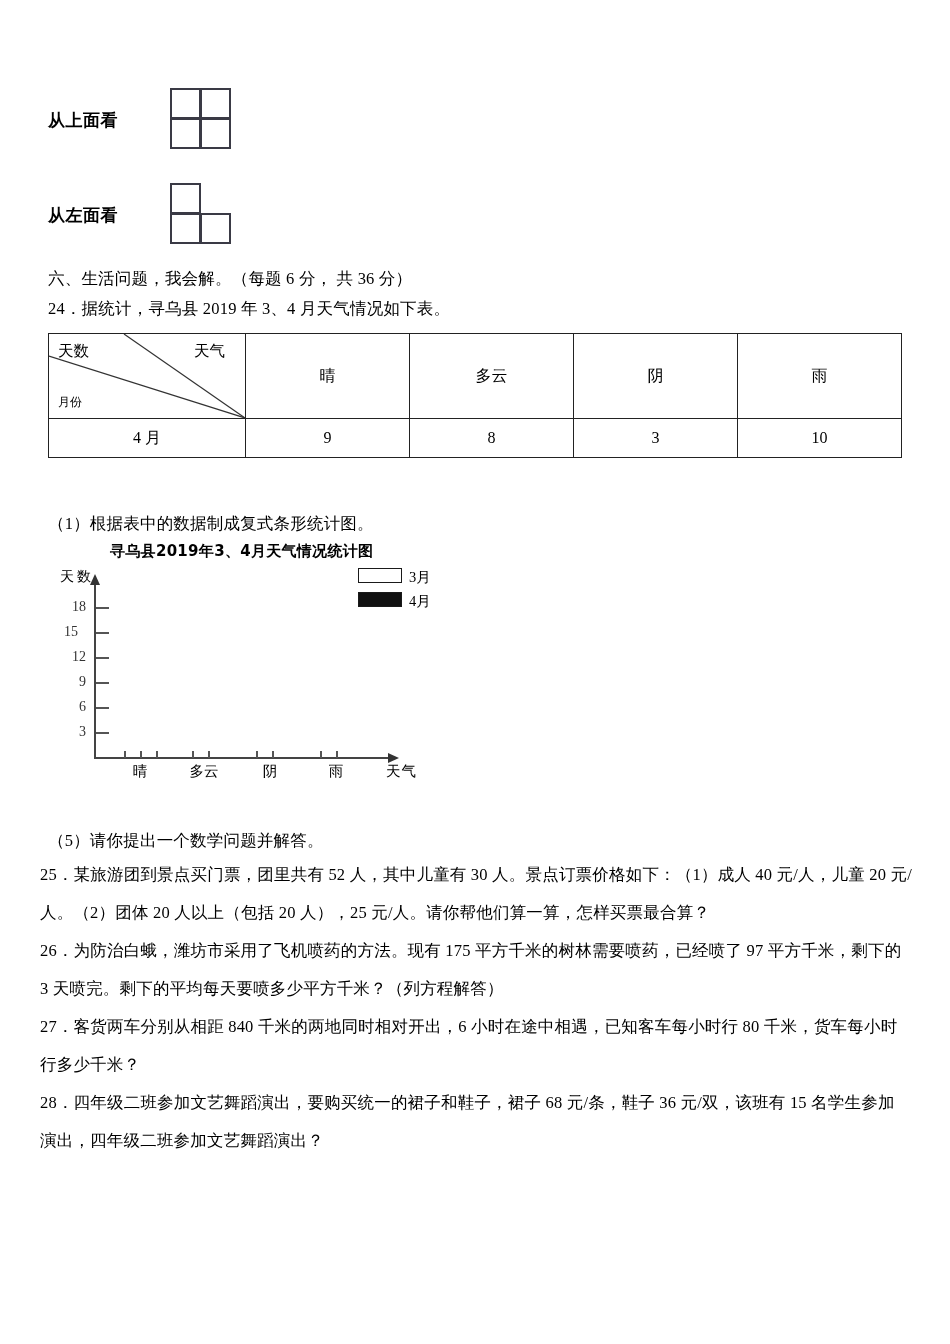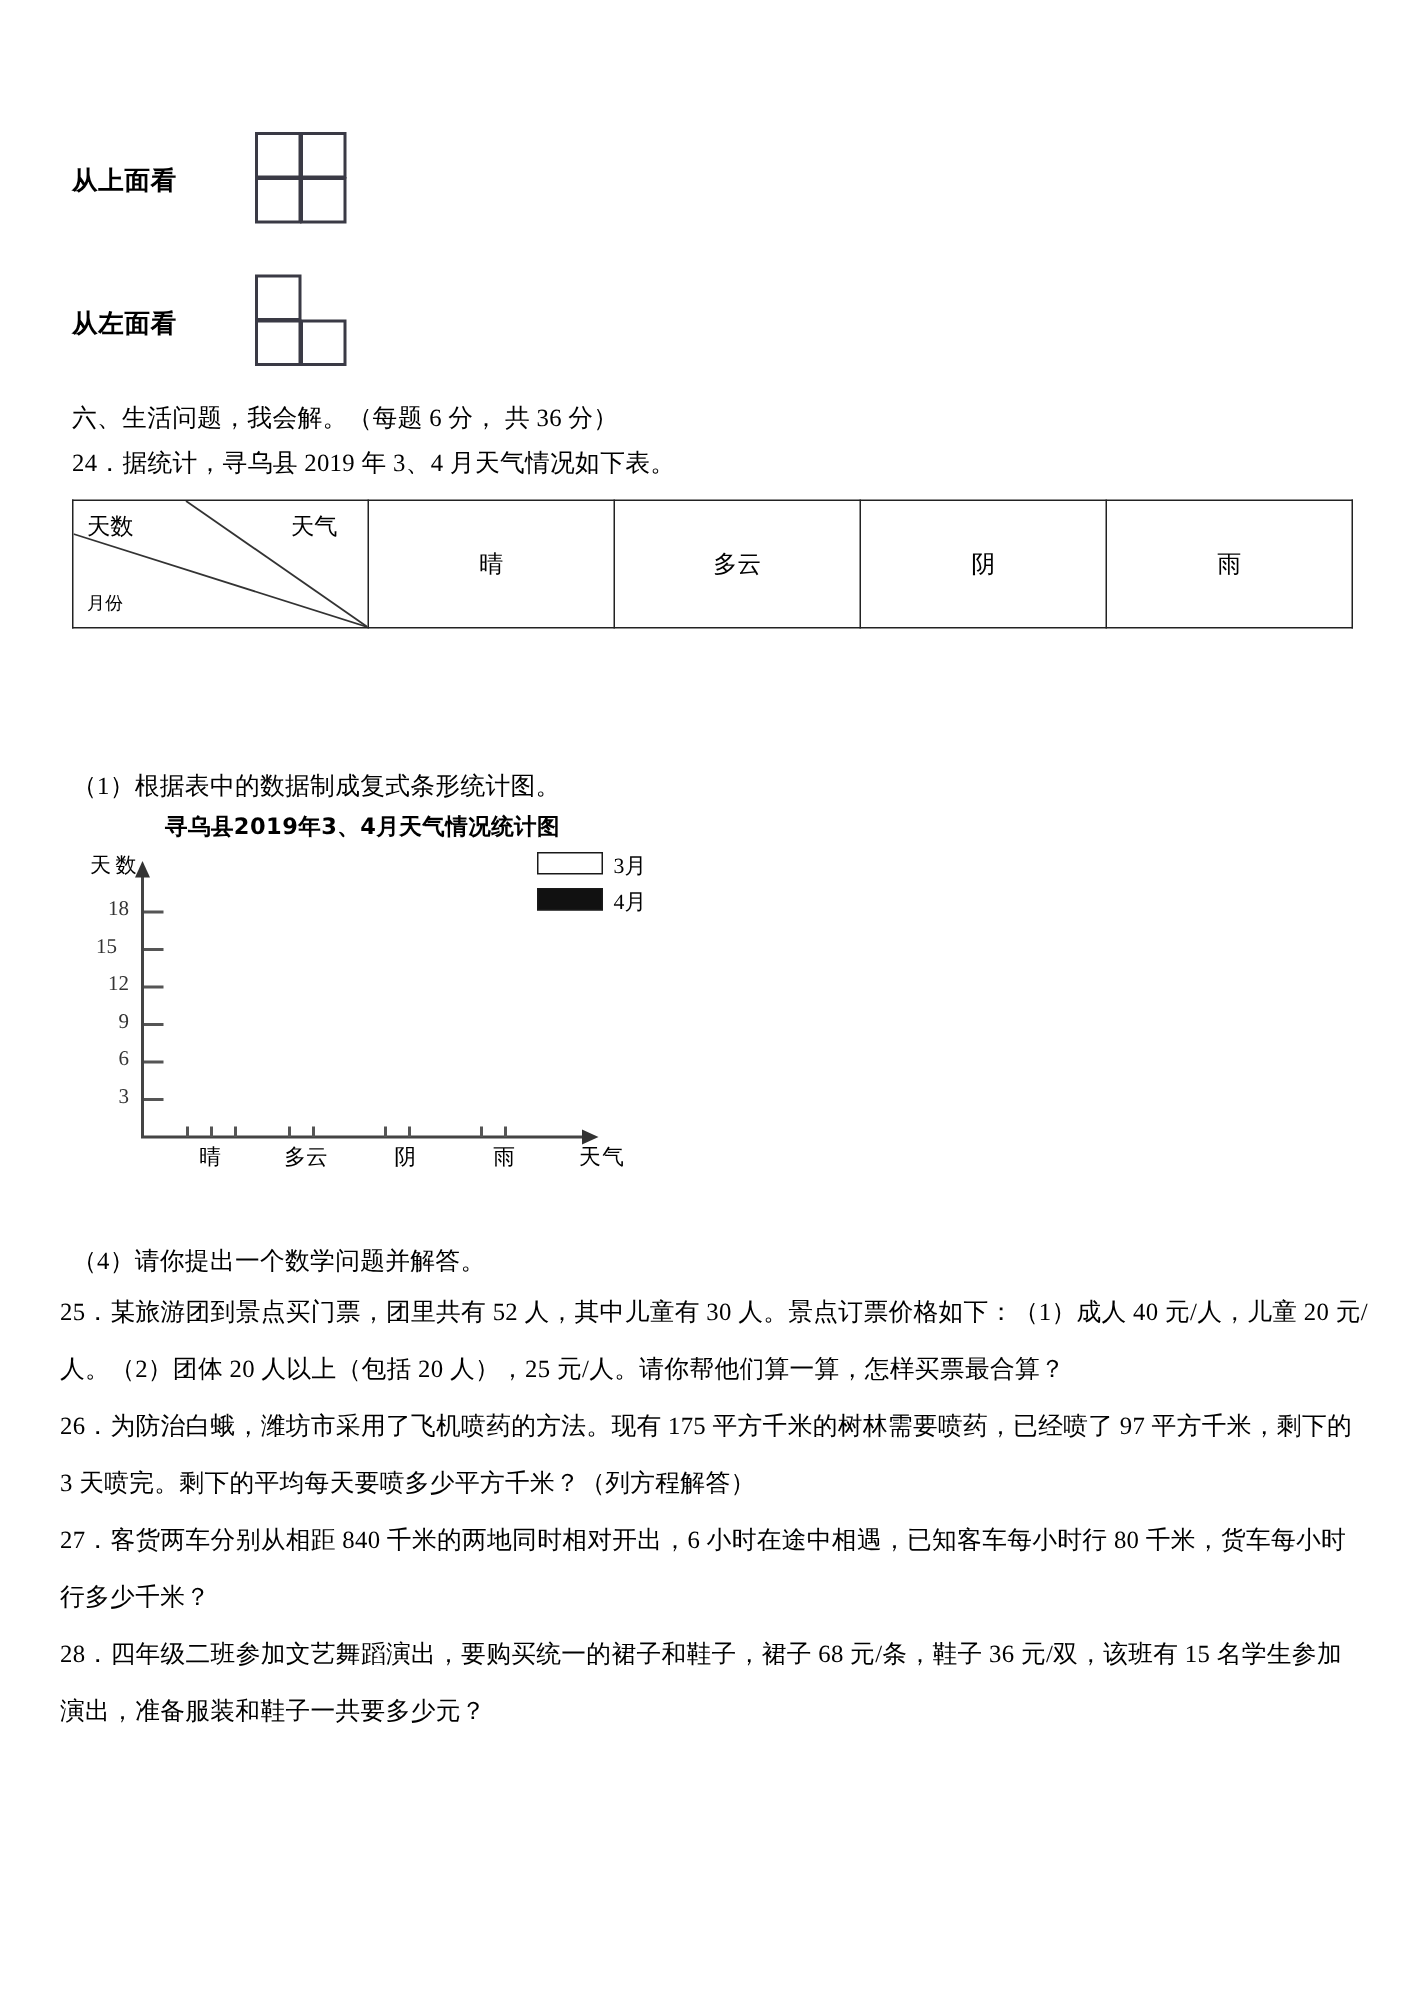--- a/index.html
+++ b/index.html
@@ -239,20 +239,27 @@
       </svg>
       <span class="corner-tl">天数</span>
       <span class="corner-tr">天气</span>
       <span class="corner-bl">月份</span>
     </td>
     <td>晴</td>
     <td>多云</td>
     <td>阴</td>
     <td>雨</td>
   </tr>
+  <tr>
+    <td>4 月</td>
+    <td>9</td>
+    <td>8</td>
+    <td>3</td>
+    <td>10</td>
+  </tr>
 </tbody>
   </table>
 
 <div class="qline" style="left:48px; top:511px;">（1）根据表中的数据制成复式条形统计图。</div>
 
 <div id="chart">
 
   <div id="chart-title">寻乌县2019年3、4月天气情况统计图</div>
   <div id="y-axis-title">天数</div>
   <div id="x-axis-title">天气</div>
@@ -303,25 +310,25 @@
   <div class="xtick" style="left:272px; top:211px;"></div>
   <div class="xtick" style="left:288px; top:211px;"></div>
 
   <div class="xcatlabel" style="left:92px;  top:222px;">晴</div>
   <div class="xcatlabel" style="left:156px; top:222px;">多云</div>
   <div class="xcatlabel" style="left:222px; top:222px;">阴</div>
   <div class="xcatlabel" style="left:288px; top:222px;">雨</div>
 
 </div>
 
-<div class="qline" style="left:48px; top:828px;">（4）请你提出一个数学问题并解答。</div>
+<div class="qline" style="left:48px; top:828px;">（5）请你提出一个数学问题并解答。</div>
 
 <div class="qline" style="left:40px; top:862px;">25．某旅游团到景点买门票，团里共有 52 人，其中儿童有 30 人。景点订票价格如下：（1）成人 40 元/人，儿童 20 元/</div>
 <div class="qline" style="left:40px; top:900px;">人。（2）团体 20 人以上（包括 20 人），25 元/人。请你帮他们算一算，怎样买票最合算？</div>
 
 <div class="qline" style="left:40px; top:938px;">26．为防治白蛾，潍坊市采用了飞机喷药的方法。现有 175 平方千米的树林需要喷药，已经喷了 97 平方千米，剩下的</div>
 <div class="qline" style="left:40px; top:976px;">3 天喷完。剩下的平均每天要喷多少平方千米？（列方程解答）</div>
 
 <div class="qline" style="left:40px; top:1014px;">27．客货两车分别从相距 840 千米的两地同时相对开出，6 小时在途中相遇，已知客车每小时行 80 千米，货车每小时</div>
 <div class="qline" style="left:40px; top:1052px;">行多少千米？</div>
 
 <div class="qline" style="left:40px; top:1090px;">28．四年级二班参加文艺舞蹈演出，要购买统一的裙子和鞋子，裙子 68 元/条，鞋子 36 元/双，该班有 15 名学生参加</div>
-<div class="qline" style="left:40px; top:1128px;">演出，准备服装和鞋子一共要多少元？</div>
+<div class="qline" style="left:40px; top:1128px;">演出，四年级二班参加文艺舞蹈演出？</div>
 
 </body></html>

